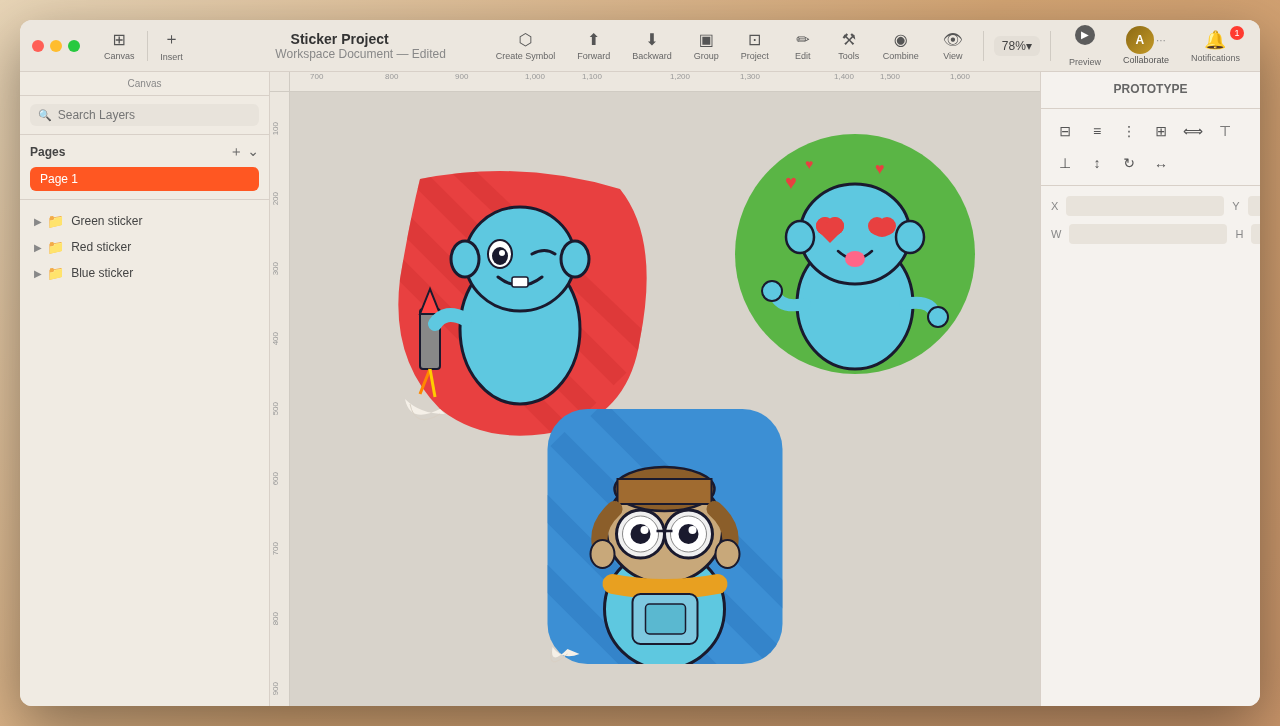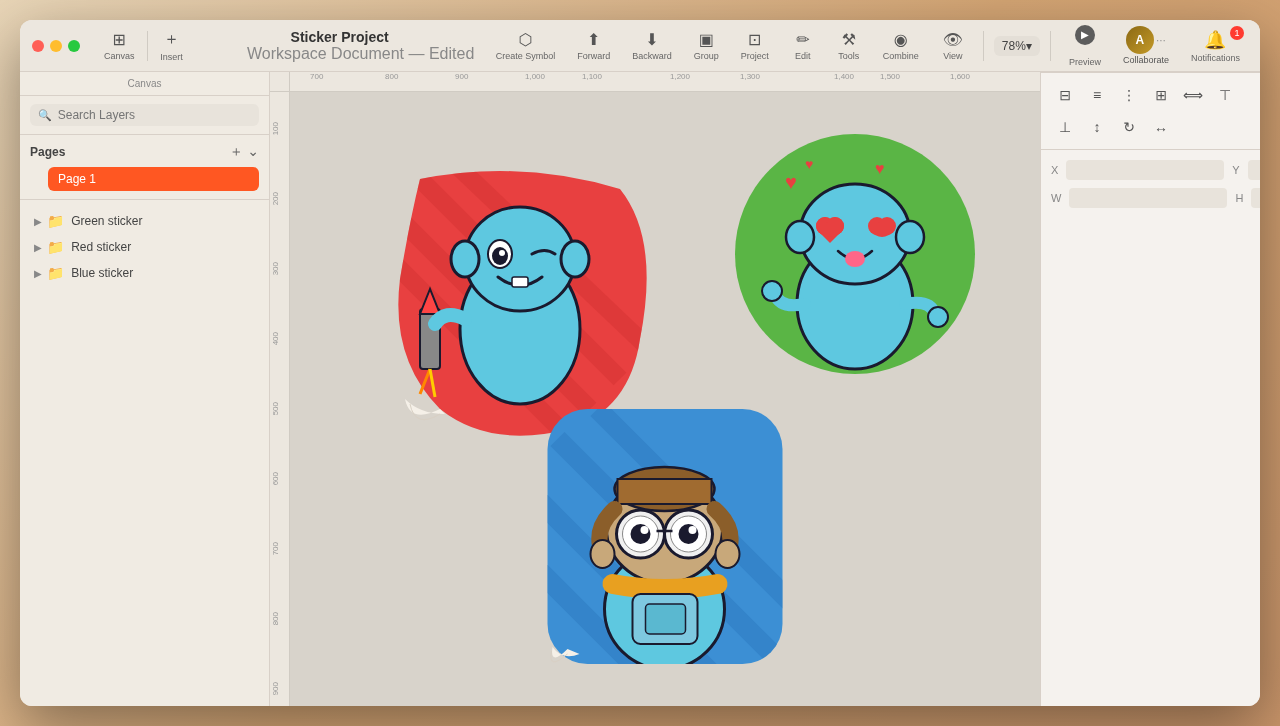--- a/index.html
+++ b/index.html
@@ -71,21 +71,21 @@
       flex-direction: column;
       align-items: center;
       justify-content: center;
     }
     .title-name {
       font-size: 14px;
       font-weight: 600;
       color: #333;
     }
     .title-sub {
-      font-size: 16px;
+      font-size: 12px;
       color: #888;
       margin-left: 42px;
     }
 
     .toolbar-right {
       display: flex;
       align-items: center;
       gap: 6px;
     }
 
@@ -244,21 +244,20 @@
     .page-item {
       padding: 5px 10px;
       border-radius: 6px;
       font-size: 12px;
       cursor: pointer;
     }
     .page-item.active {
       background: #ff5722;
       color: white;
       font-weight: 500;
-      margin-left: 18px;
     }
 
     .layers-section {
       padding: 8px 10px;
       flex: 1;
     }
     .layer-item {
       display: flex;
       align-items: center;
       gap: 6px;
@@ -743,20 +742,23 @@
             </svg>
           </div>
 
         </div>
       </div>
     </div>
 
     <div class="right-panel">
 
       <div class="panel-tabs">
+        <div class="panel-tab">
+          <span>PROTOTYPE</span>
+        </div>
       </div>
 
       <div class="panel-tools">
         <div class="pt-icon">⊟</div>
         <div class="pt-icon">≡</div>
         <div class="pt-icon">⋮</div>
         <div class="pt-icon">⊞</div>
         <div class="pt-icon">⟺</div>
         <div class="pt-icon">⊤</div>
         <div class="pt-icon">⊥</div>

